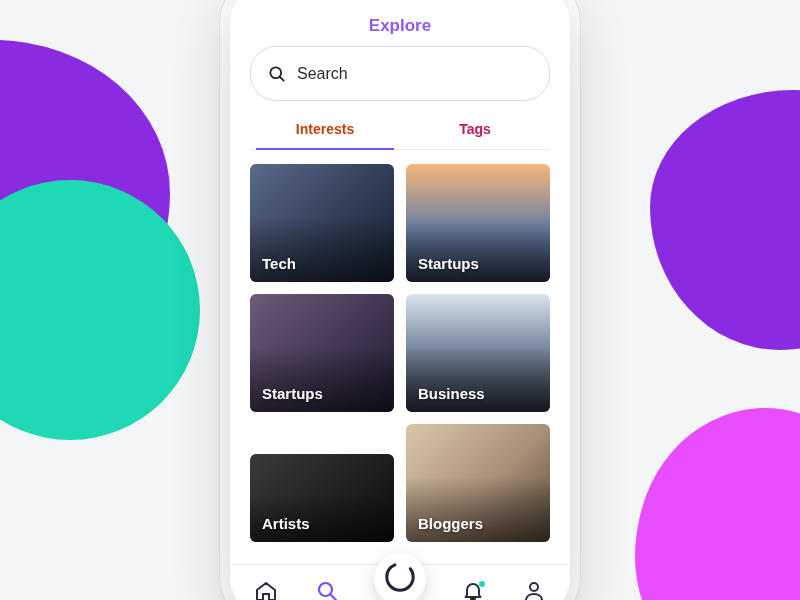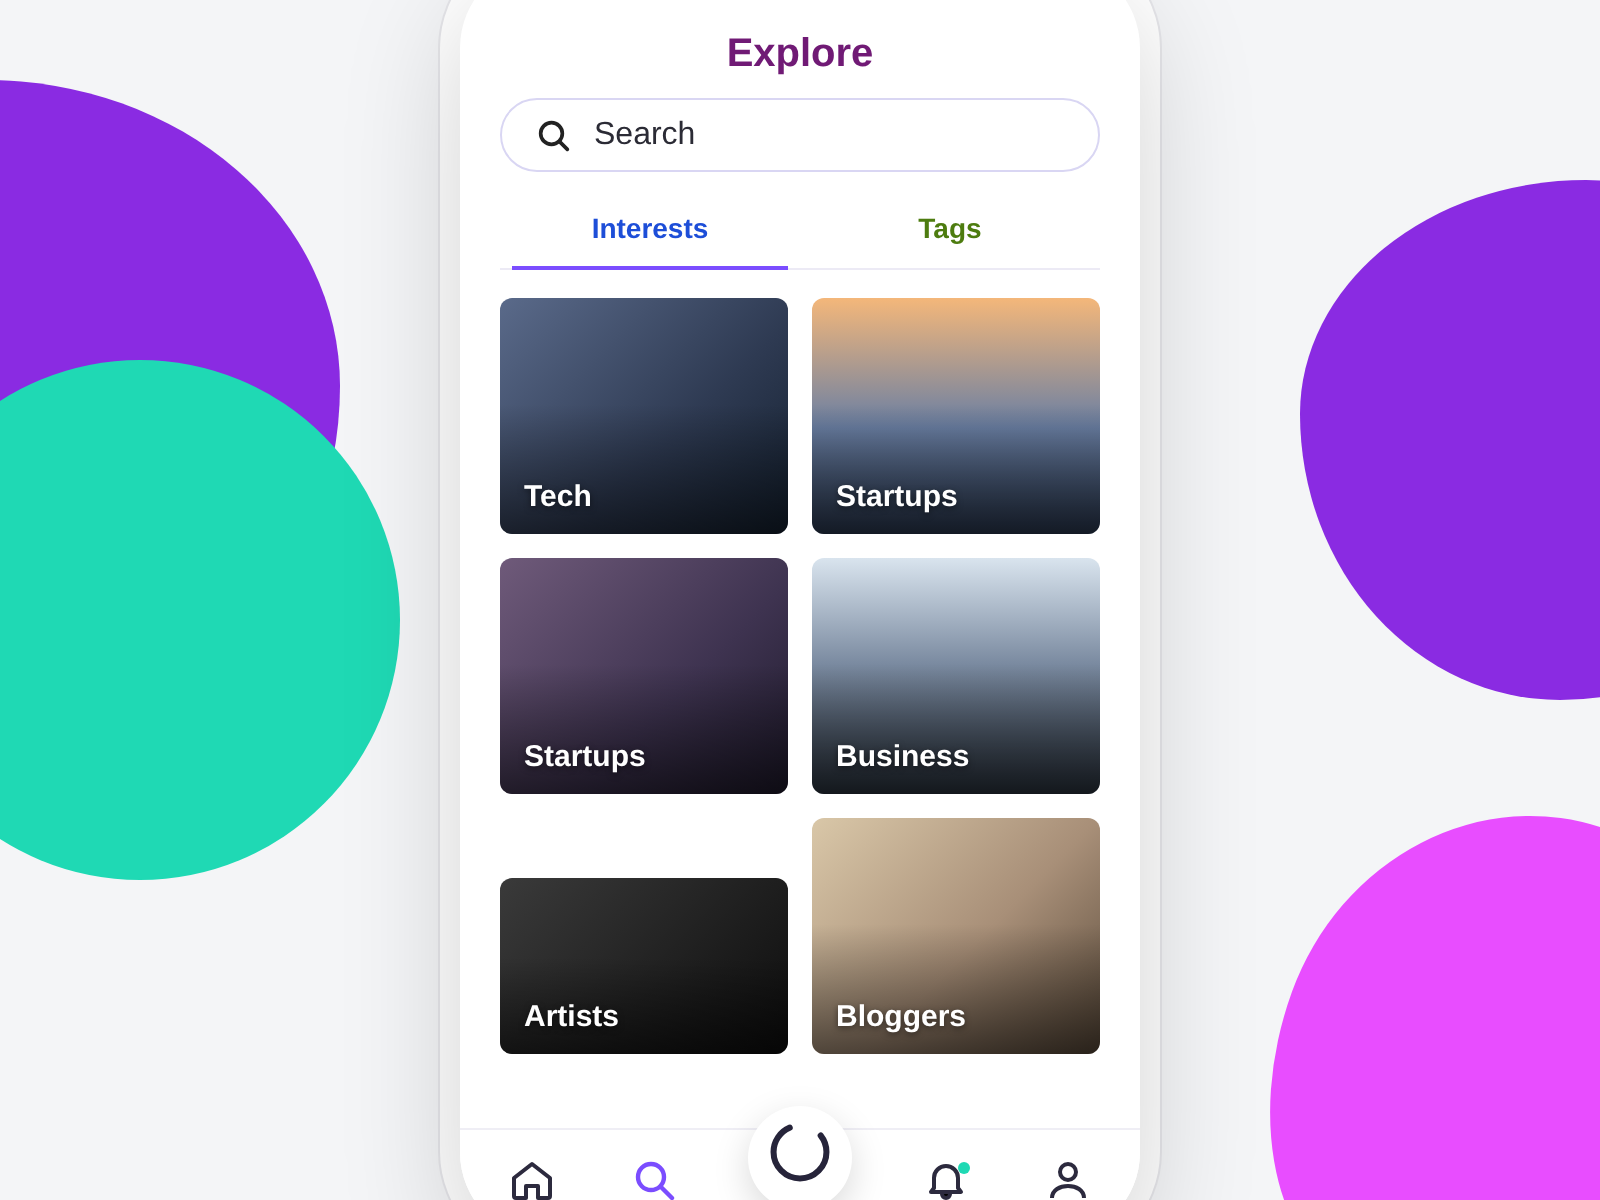--- a/index.html
+++ b/index.html
@@ -51,51 +51,51 @@
     height: 24px;
     display: flex; align-items: center; justify-content: space-between;
     padding: 4px 14px 0;
     font-size: 11px; color: #111;
   }
   .statusbar .left, .statusbar .right { display: flex; align-items: center; gap: 4px; }
   .wifi { font-size: 12px; }
 
   .screen { padding: 6px 0 0; height: calc(100% - 24px); display:flex; flex-direction:column; }
   .title {
-    text-align: center; font-size: 20px; font-weight: 600; color: #701a75;
+    text-align: center; font-size: 17px; font-weight: 600; color: #8b5cf6;
     padding: 6px 0 10px;
   }
   .searchbar {
     margin: 0 20px 10px;
     border: 1.5px solid #d9d6f3;
     border-radius: 26px;
-    height: 37px;
+    height: 55px;
     display: flex; align-items: center;
     padding: 0 16px;
     gap: 10px;
   }
   .searchbar .icon { width: 20px; height: 20px; color:#222; }
   .searchbar input {
     border: none; outline: none; font-size: 16px; color:#333;
     width: 100%; background: transparent;
   }
   .searchbar input::placeholder { color: #2b2b35; font-weight: 500; }
 
   .tabs {
     display: flex; margin: 0 20px;
     border-bottom: 1px solid #eceaf5;
   }
   .tab {
     flex: 1; text-align: center;
     padding: 10px 0 12px;
     font-size: 14px; font-weight: 600;
-    color: #4d7c0f; cursor: pointer;
+    color: #be185d; cursor: pointer;
     position: relative;
   }
-  .tab.active { color: #1d4ed8; }
+  .tab.active { color: #c2410c; }
   .tab.active::after {
     content:""; position:absolute; left:6px; right:6px; bottom:-1px;
     height: 2px; background: #7b4dff;
   }
 
   .grid {
     flex: 1; overflow: hidden;
     padding: 14px 20px 0;
     display: grid;
     grid-template-columns: 1fr 1fr;

